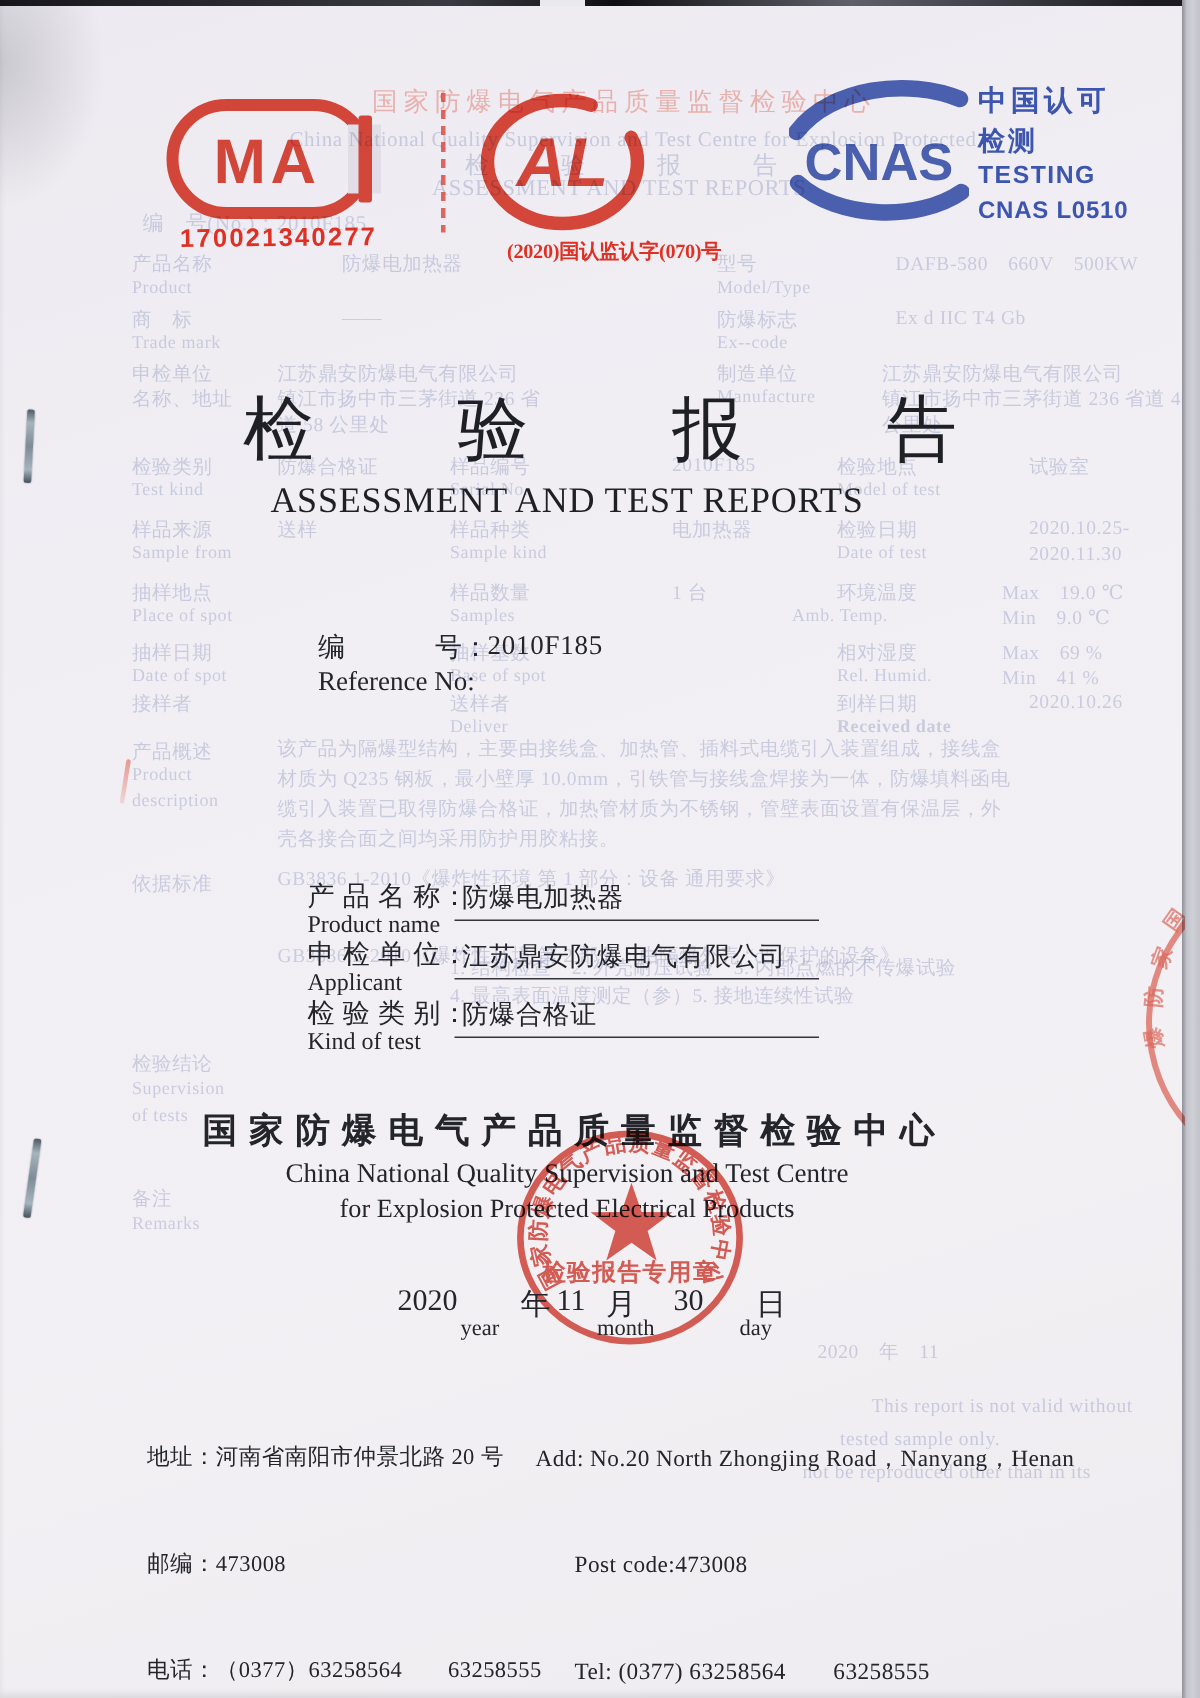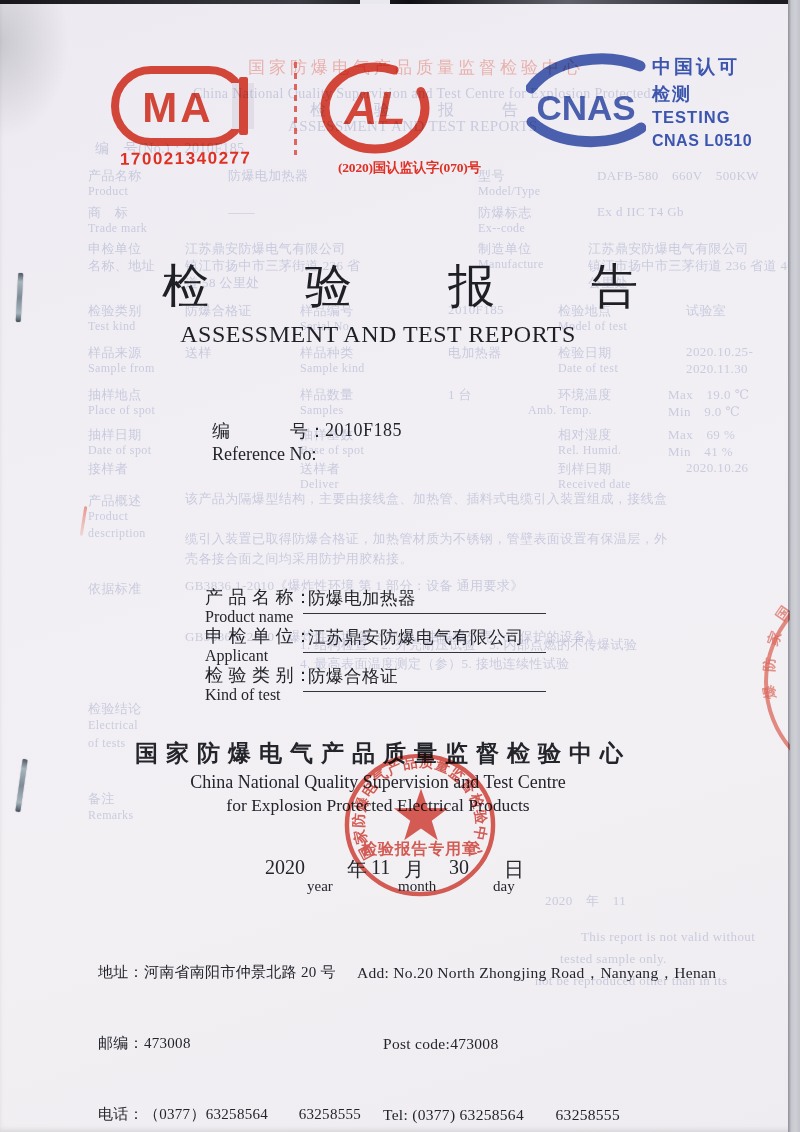--- a/index.html
+++ b/index.html
@@ -139,35 +139,36 @@
       <div class="ghost" style="left: 300px; top: 426px;">抽样基数</div>
       <div class="ghost" style="left: 300px; top: 443px; font-size: 12px;">Base of spot</div>
       <div class="ghost" style="left: 558px; top: 426px;">相对湿度</div>
       <div class="ghost" style="left: 558px; top: 443px; font-size: 12px;">Rel. Humid.</div>
       <div class="ghost" style="left: 668px; top: 426px;">Max　69 %</div>
       <div class="ghost" style="left: 668px; top: 443px;">Min　41 %</div>
       <div class="ghost" style="left: 88px; top: 460px;">接样者</div>
       <div class="ghost" style="left: 300px; top: 460px;">送样者</div>
       <div class="ghost" style="left: 300px; top: 477px; font-size: 12px;">Deliver</div>
       <div class="ghost" style="left: 558px; top: 460px;">到样日期</div>
-      <div class="ghost" style="left: 558px; top: 477px; font-size: 12px;">Received date</div>
+      <div class="ghost" style="left: 558px; top: 477px; font-size: 12px; font-weight: bold;">Received date</div>
       <div class="ghost" style="left: 686px; top: 460px;">2020.10.26</div>
       <div class="ghost" style="left: 88px; top: 492px;">产品概述</div>
       <div class="ghost" style="left: 88px; top: 509px; font-size: 12px;">Product</div>
       <div class="ghost" style="left: 88px; top: 526px; font-size: 12px;">description</div>
       <div class="ghost" style="left: 185px; top: 490px;">该产品为隔爆型结构，主要由接线盒、加热管、插料式电缆引入装置组成，接线盒</div>
+      <div class="ghost" style="left: 185px; top: 510px;">材质为 Q235 钢板，最小壁厚 10.0mm，引铁管与接线盒焊接为一体，防爆填料函电</div>
       <div class="ghost" style="left: 185px; top: 550px;">壳各接合面之间均采用防护用胶粘接。</div>
       <div class="ghost" style="left: 185px; top: 530px;">缆引入装置已取得防爆合格证，加热管材质为不锈钢，管壁表面设置有保温层，外</div>
       <div class="ghost" style="left: 88px; top: 580px;">依据标准</div>
       <div class="ghost" style="left: 185px; top: 577px;">GB3836.1-2010《爆炸性环境 第 1 部分：设备 通用要求》</div>
       <div class="ghost" style="left: 185px; top: 596px; margin-top: 32px;">GB3836.2-2010《爆炸性环境 第 2 部分：由隔爆外壳 “d” 保护的设备》</div>
       <div class="ghost" style="left: 300px; top: 636px;">1. 结构检查　2. 外壳耐压试验　3. 内部点燃的不传爆试验</div>
       <div class="ghost" style="left: 300px; top: 655px;">4. 最高表面温度测定（参）5. 接地连续性试验</div>
       <div class="ghost" style="left: 88px; top: 700px;">检验结论</div>
-      <div class="ghost" style="left: 88px; top: 718px; font-size: 12px;">Electrical</div>
+      <div class="ghost" style="left: 88px; top: 718px; font-size: 12px;">Supervision</div>
       <div class="ghost" style="left: 88px; top: 736px; font-size: 12px;">of tests</div>
       <div class="ghost" style="left: 88px; top: 790px;">备注</div>
       <div class="ghost" style="left: 88px; top: 808px; font-size: 12px;">Remarks</div>
       <div class="ghost" style="left: 545px; top: 892px; font-size: 13px;">2020　年　11</div>
       <div class="ghost" style="left: 545px; top: 929px; font-size: 13px; margin-left: 36px;">This report is not valid without</div>
       <div class="ghost" style="left: 560px; top: 951px; font-size: 13px;">tested sample only.</div>
       <div class="ghost" style="left: 535px; top: 973px; font-size: 13px;">not be reproduced other than in its</div>
     </div>
 
   <div class="edge-top"></div>

